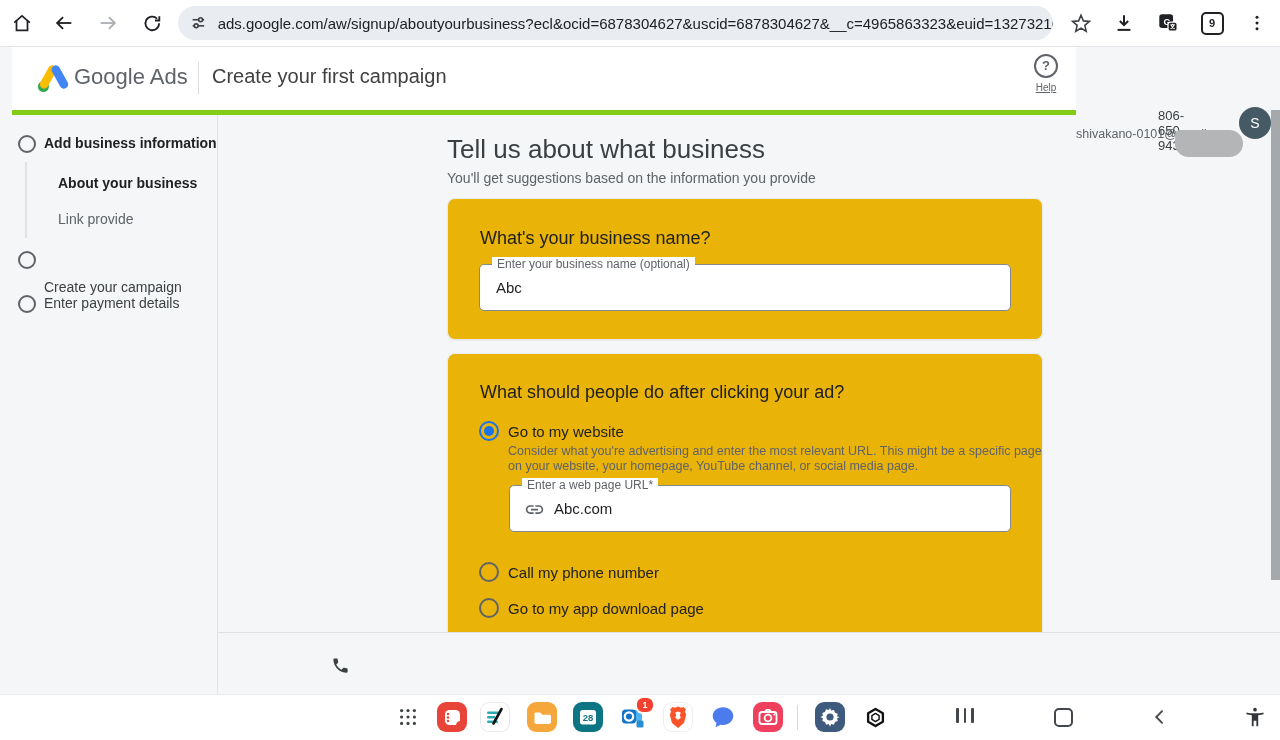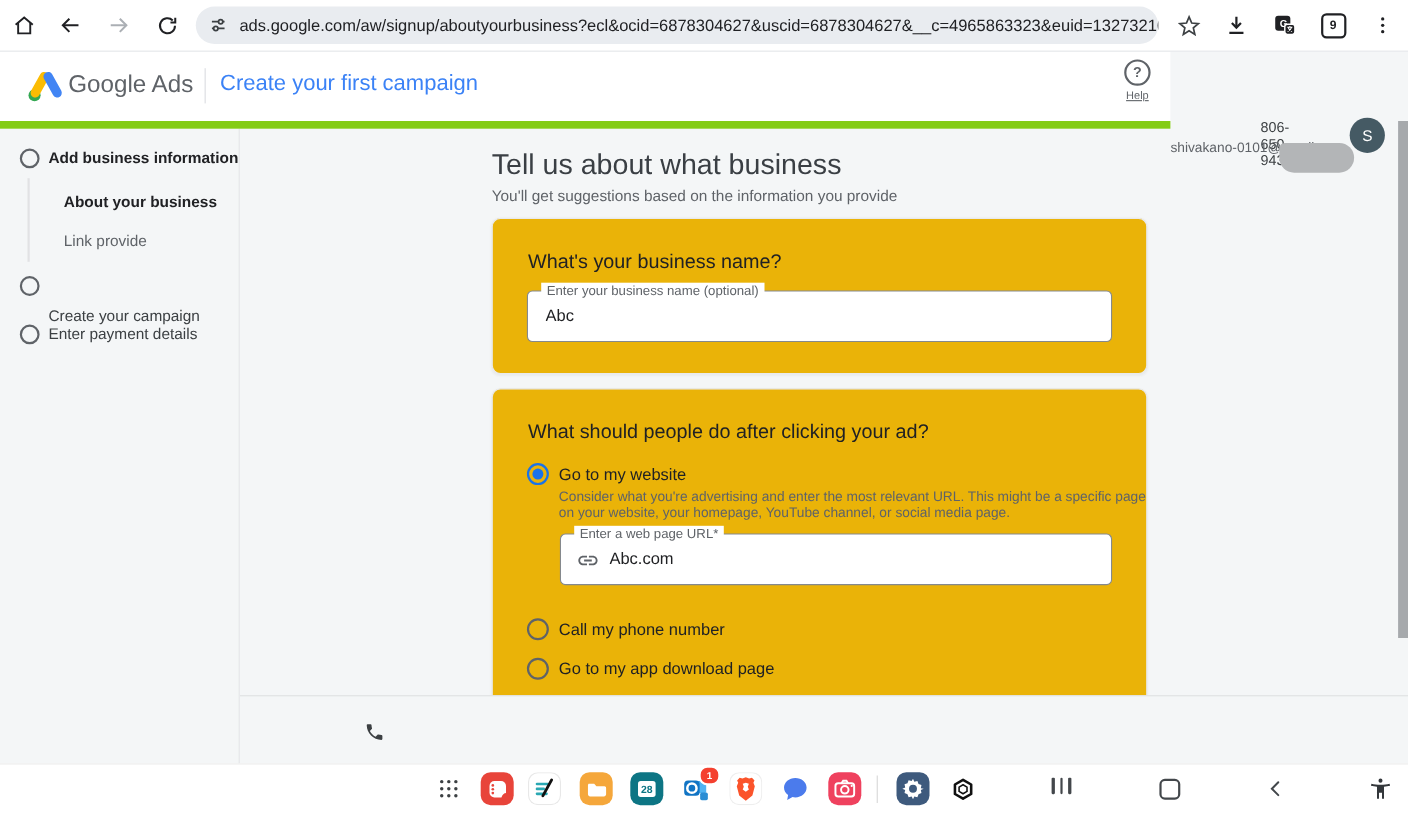--- a/index.html
+++ b/index.html
@@ -8,24 +8,24 @@
   .abs{position:absolute;}
 
   
   .browser-bar{position:absolute;top:0;left:0;width:1280px;height:46px;background:#fff;border-bottom:1px solid #e3e5e8;z-index:30;}
   .tb-btn{position:absolute;top:9px;width:28px;height:28px;display:flex;align-items:center;justify-content:center;border-radius:50%;}
   .omnibox{position:absolute;left:178px;top:6px;width:875px;height:34px;border-radius:17px;background:#e9ecf0;display:flex;align-items:center;padding:0 0 0 12px;box-sizing:border-box;}
   .omnibox .url{font-size:15px;color:#202124;margin-left:10px;white-space:nowrap;overflow:hidden;}
   .ext-badge{width:19px;height:19px;border:2px solid #202124;border-radius:5px;font-size:11px;font-weight:bold;color:#202124;display:flex;align-items:center;justify-content:center;}
 
   
-  .app-header{position:absolute;top:46px;left:0;width:1064px;height:64px;background:#fff;border-bottom:7px solid #84cc16;z-index:20;}
+  .app-header{position:absolute;top:46px;left:12px;width:1064px;height:64px;background:#fff;border-bottom:5px solid #84cc16;z-index:20;}
   .brand-text{position:absolute;left:62px;top:18px;font-size:22px;color:#5f6368;}
   .header-divider{position:absolute;left:186px;top:16px;width:1px;height:32px;background:#dadce0;}
-  .page-title{position:absolute;left:200px;top:19px;font-size:20px;color:#3b82f6;}
+  .page-title{position:absolute;left:200px;top:19px;font-size:20px;color:#404040;}
   .help-wrap{position:absolute;left:1014px;top:8px;width:40px;text-align:center;}
   .help-circle{width:20px;height:20px;border:2px solid #5f6368;border-radius:50%;color:#5f6368;font-size:13px;font-weight:bold;line-height:20px;margin:0 auto;}
   .help-label{font-size:10px;color:#5f6368;margin-top:4px;text-decoration:underline;}
   .phone-number{position:absolute;left:1146px;top:62px;font-size:13px;color:#3c4043;}
   .account-email{position:absolute;left:1064px;top:81px;font-size:12.5px;color:#5f6368;white-space:nowrap;}
   .avatar{position:absolute;left:1227px;top:61px;width:32px;height:32px;border-radius:50%;background:#455a64;color:#fff;font-size:14px;display:flex;align-items:center;justify-content:center;z-index:25;}
   .redaction{position:absolute;left:1163px;top:84px;width:68px;height:27px;background:#b3b5b7;border-radius:5px 14px 14px 14px;z-index:22;}
 
   
   .sidebar{position:absolute;top:110px;left:0;width:217px;bottom:45px;background:#f4f6f7;border-right:1px solid #e2e3e5;}

